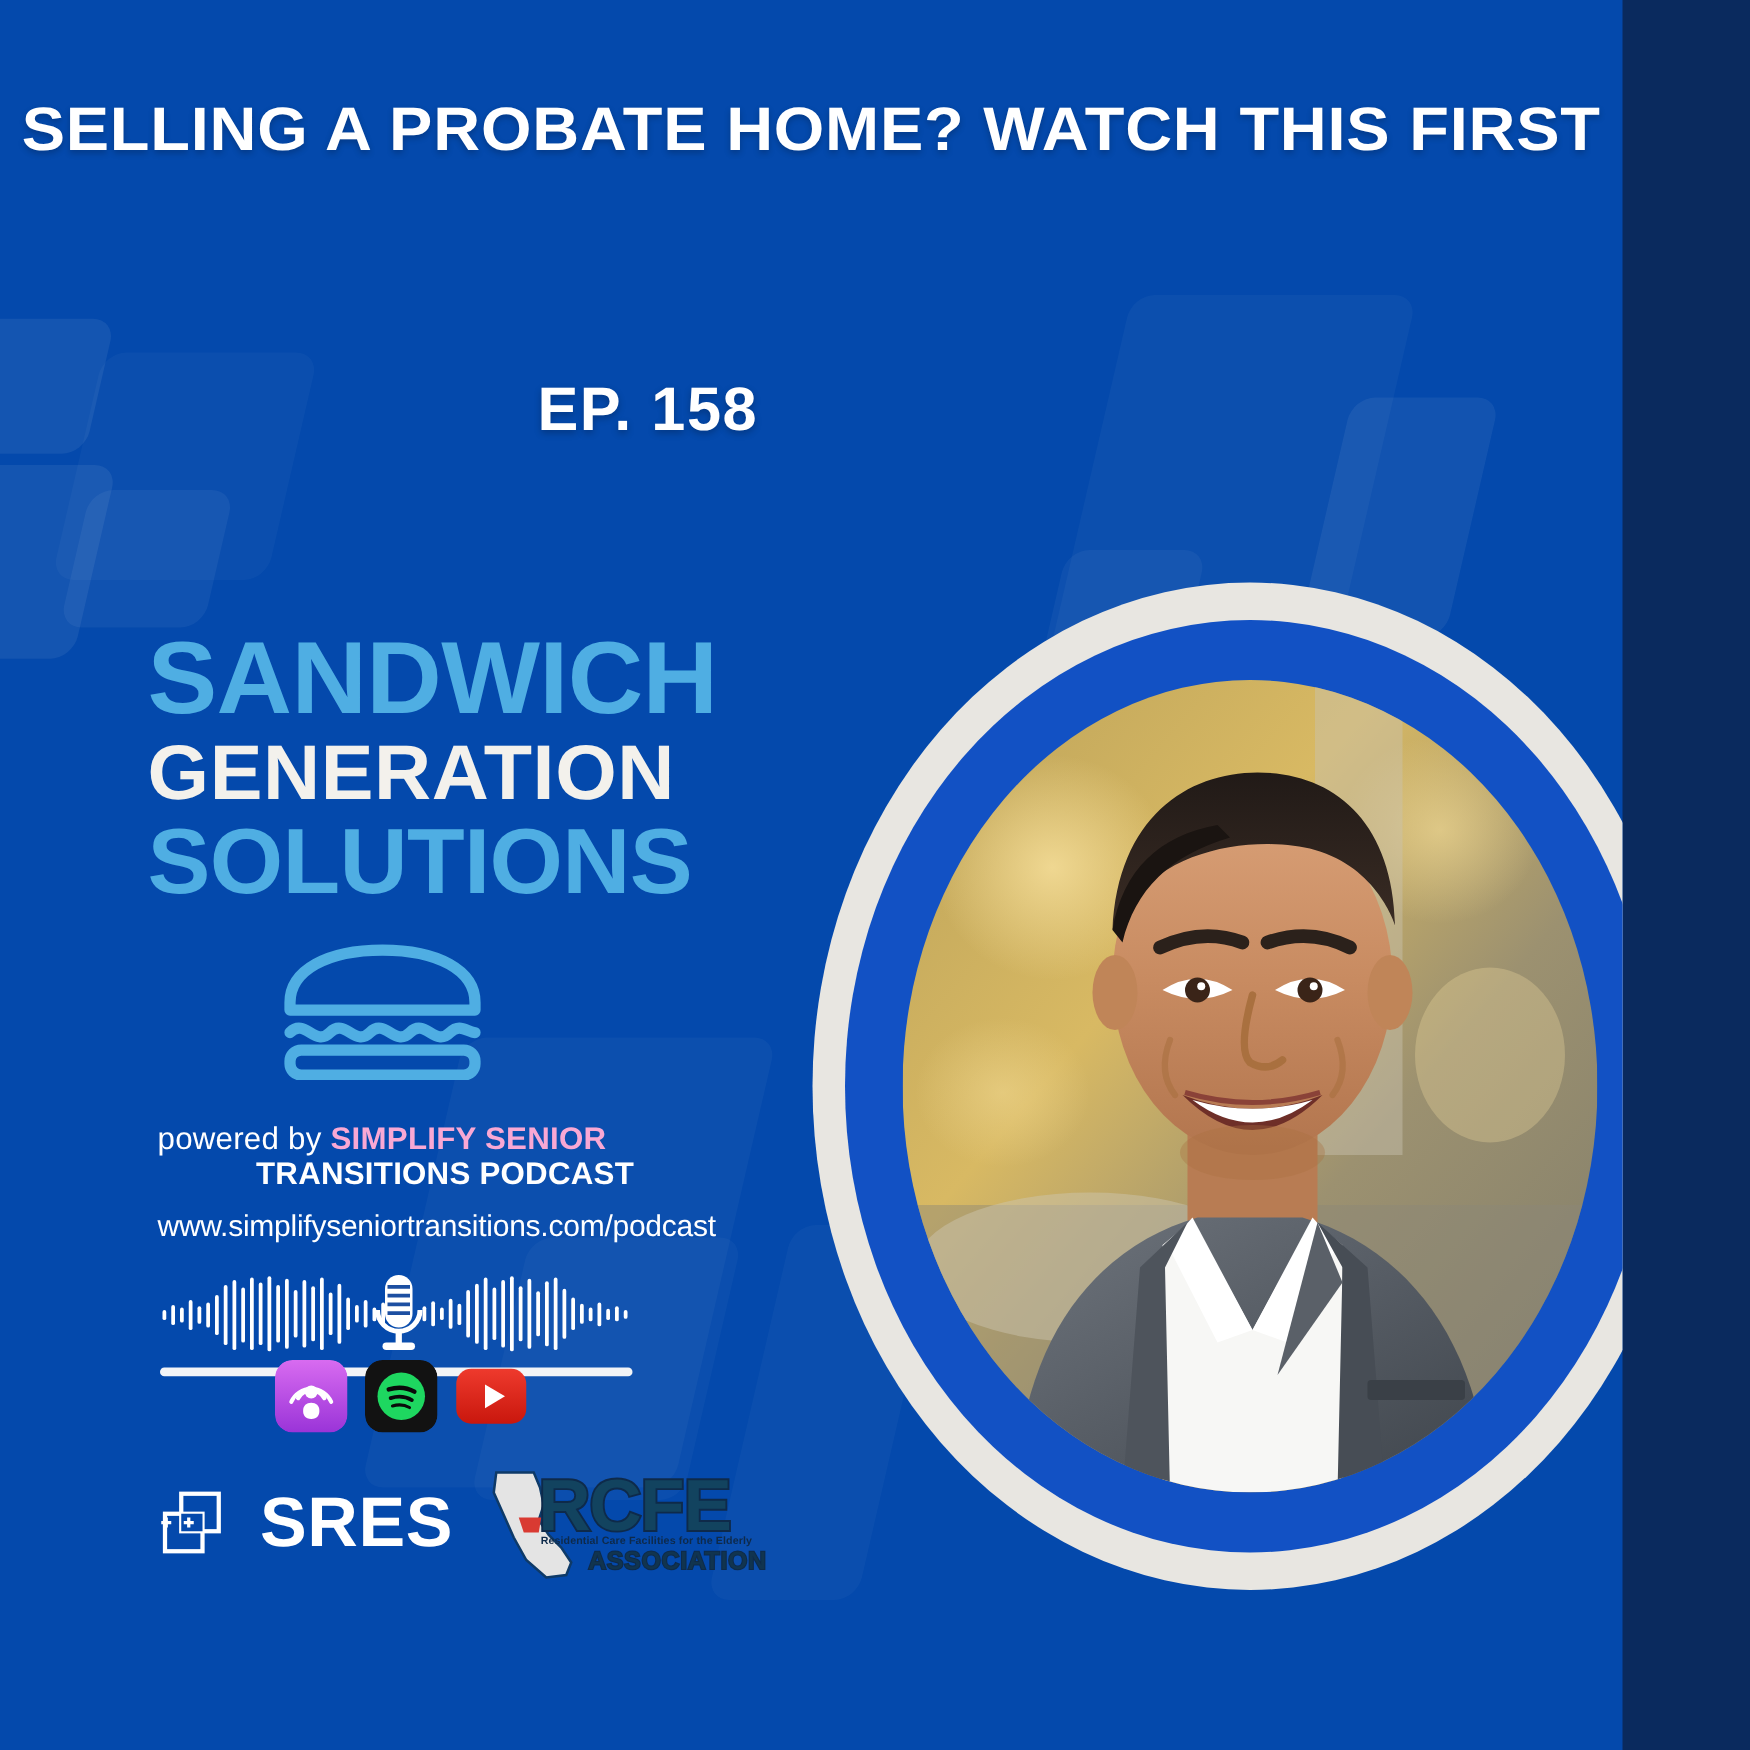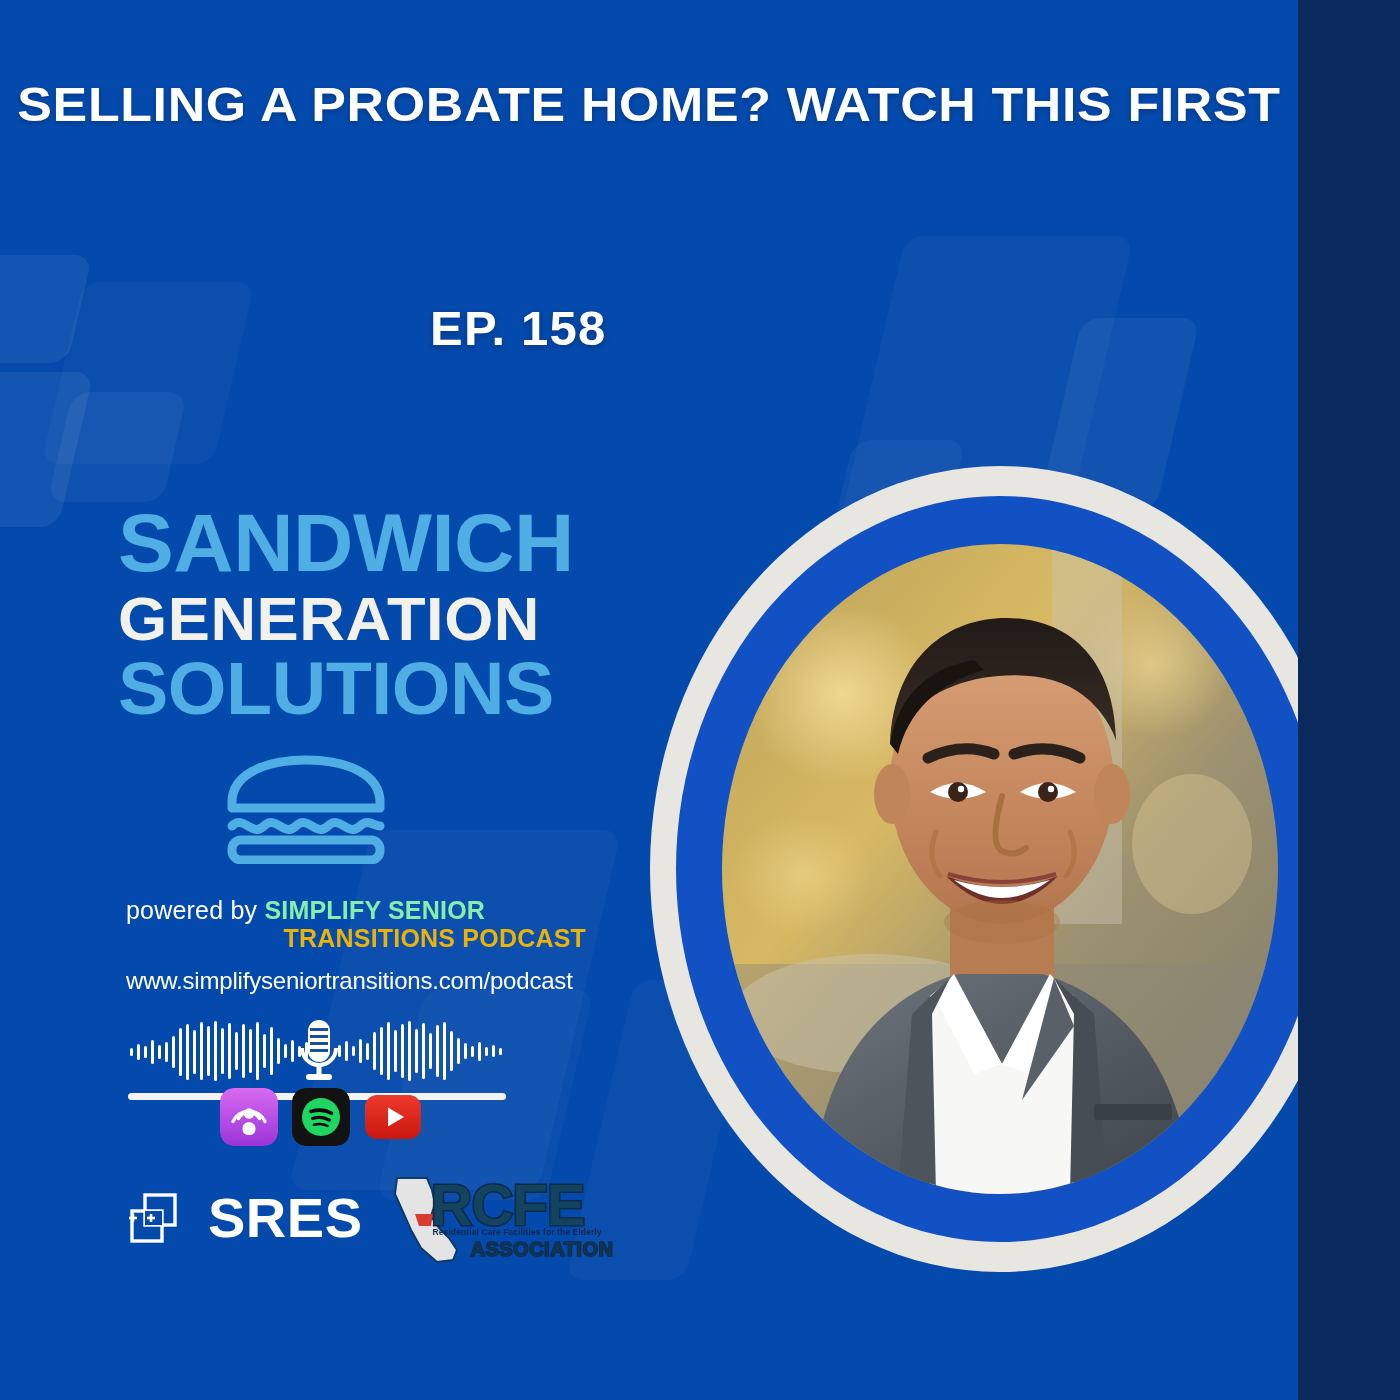--- a/index.html
+++ b/index.html
@@ -49,22 +49,22 @@
   .bl3{font-size:74px;color:#4FAEE3;margin-top:8px;letter-spacing:-0.5px;}
 
   .sandwich-icon{margin:28px 0 0 104px;}
 
   .powered{
     margin-top:28px;margin-left:8px;
     font-size:25px;font-weight:bold;line-height:1.14;
     letter-spacing:.2px;
   }
   .pw-pre{color:#FFFFFF;font-weight:normal;}
-  .pw-brand{color:#86efac;}
-  .pw-l2{color:#eab308;display:block;text-align:right;padding-right:2px;}
+  .pw-brand{color:#f9a8d4;}
+  .pw-l2{color:#ffffff;display:block;text-align:center;padding-right:2px;}
 
   .site{
     margin-top:14px;margin-left:8px;
     color:#FFFFFF;font-size:24px;letter-spacing:-0.2px;
   }
 
   
   .wave-wrap{position:absolute;left:128px;top:1018px;width:380px;}
   .wave-rule{
     width:378px;height:7px;background:#F2F4F7;border-radius:4px;margin-top:5px;

